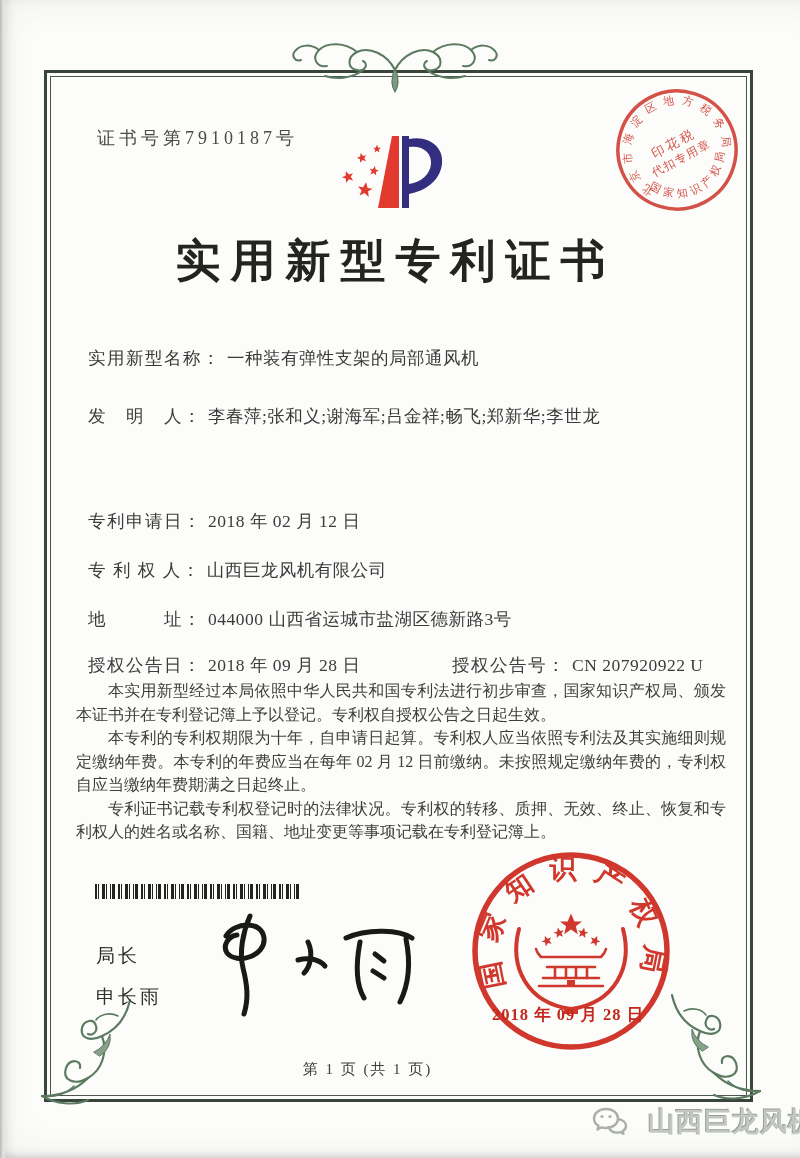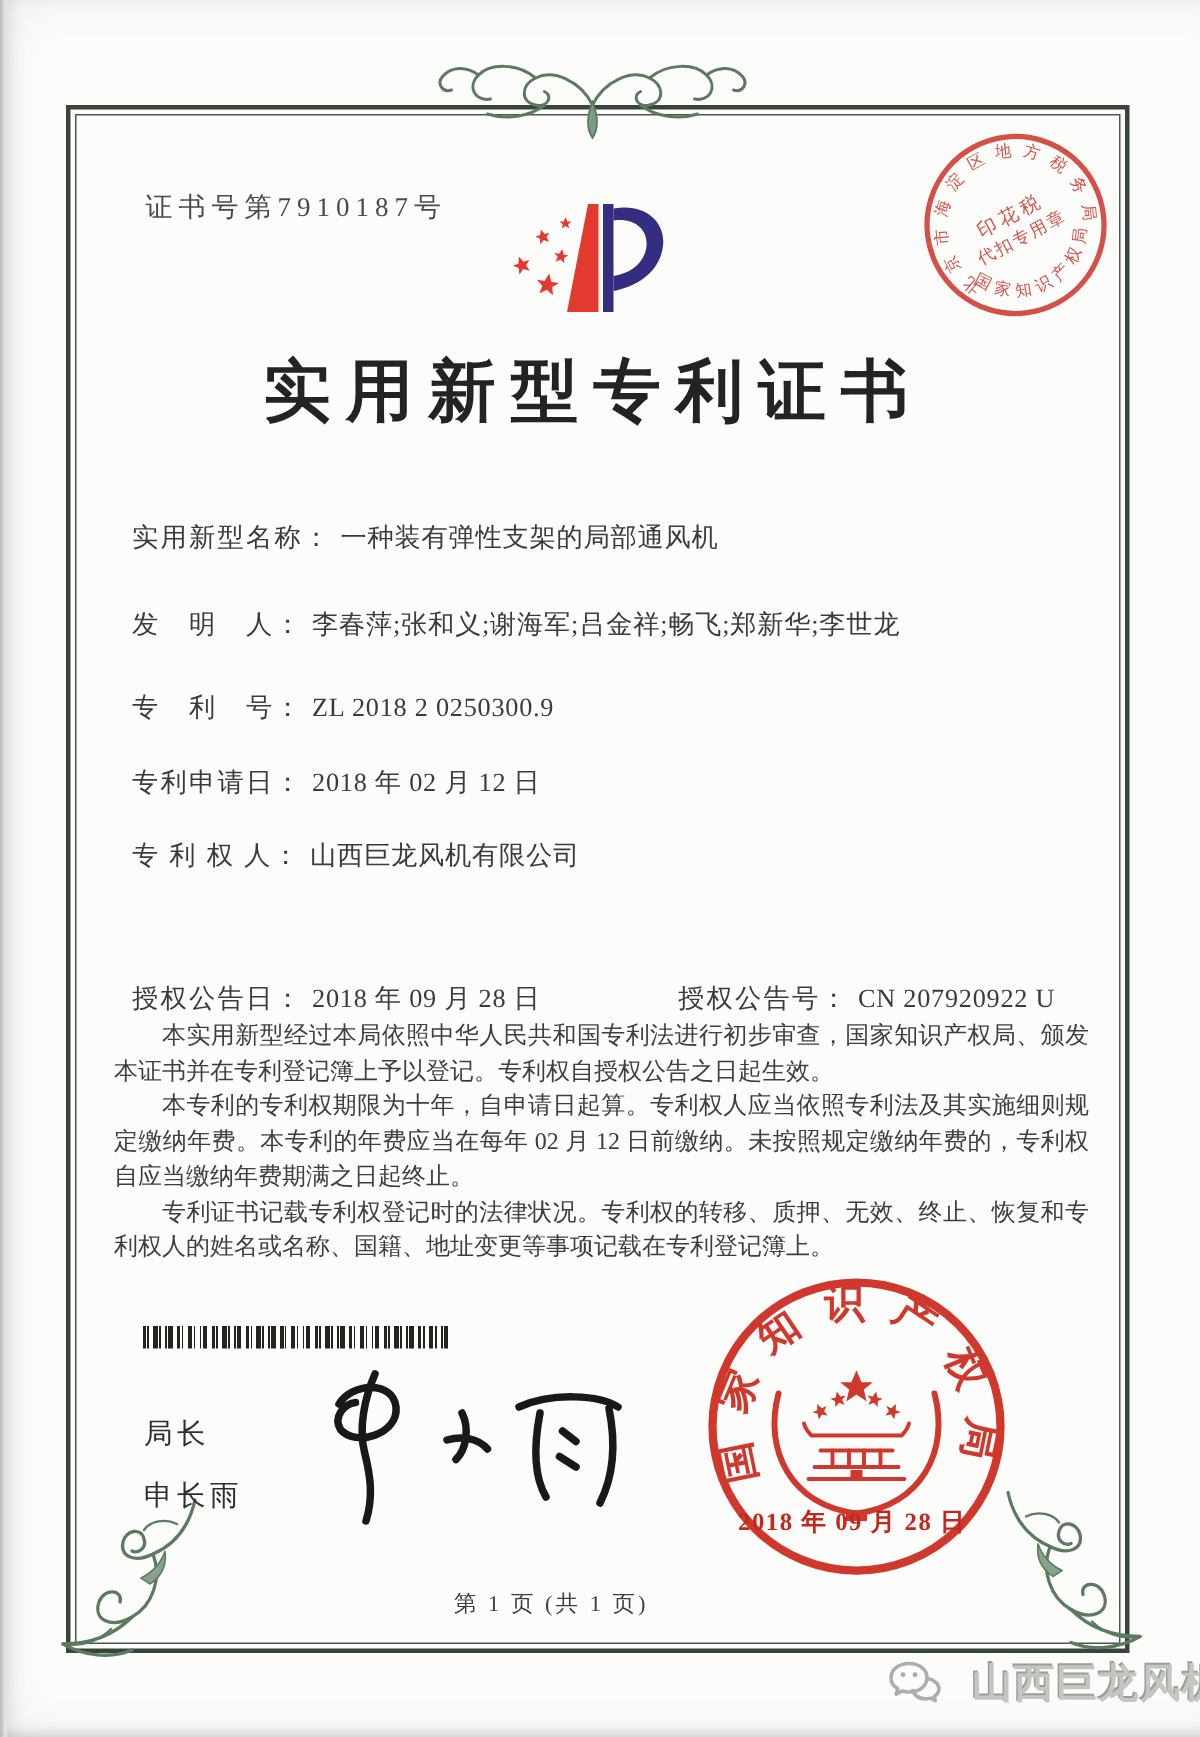--- a/index.html
+++ b/index.html
@@ -139,28 +139,28 @@
   </svg>
 
   <div class="title">实用新型专利证书</div>
 
   <div class="row" style="top:346px">
     <span class="lab">实用新型名称：</span><span class="val">一种装有弹性支架的局部通风机</span>
   </div>
   <div class="row" style="top:404px">
     <span class="lab">发　明　人：</span><span class="val">李春萍;张和义;谢海军;吕金祥;畅飞;郑新华;李世龙</span>
   </div>
-  <div class="row" style="top:459px">
-    <span class="lab">专　利　号：</span><span class="val">ZL 2018 2 0250300.9</span>
-  </div>
   <div class="row" style="top:509px">
     <span class="lab">专利申请日：</span><span class="val">2018 年 02 月 12 日</span>
   </div>
   <div class="row" style="top:558px">
     <span class="lab">专 利 权 人：</span><span class="val">山西巨龙风机有限公司</span>
+  </div>
+  <div class="row" style="top:607px">
+    <span class="lab">地　　　址：</span><span class="val">044000 山西省运城市盐湖区德新路3号</span>
   </div>
   <div class="row" style="top:653px">
     <span class="lab">授权公告日：</span><span class="val">2018 年 09 月 28 日</span>
   </div>
   <div class="row row2" style="top:653px">
     <span class="lab">授权公告号：</span><span class="val">CN 207920922 U</span>
   </div>
 
   <div class="body-text">
     <p>本实用新型经过本局依照中华人民共和国专利法进行初步审查，国家知识产权局、颁发本证书并在专利登记簿上予以登记。专利权自授权公告之日起生效。</p>

